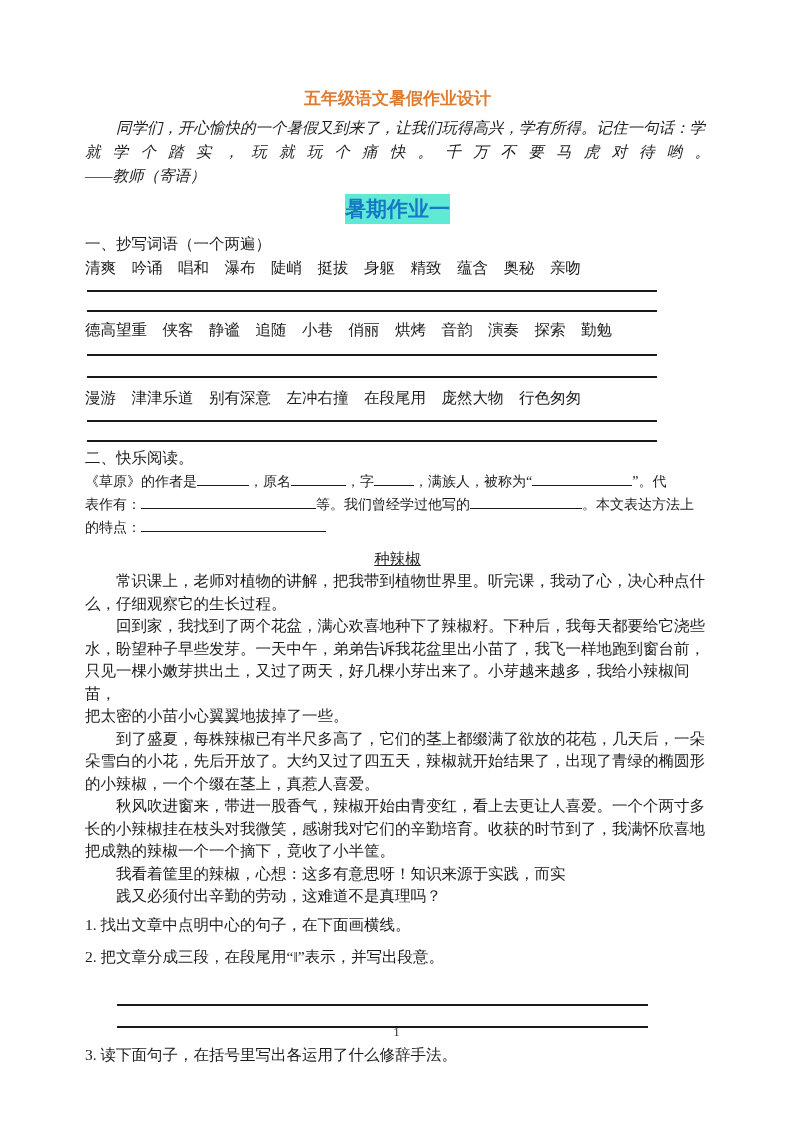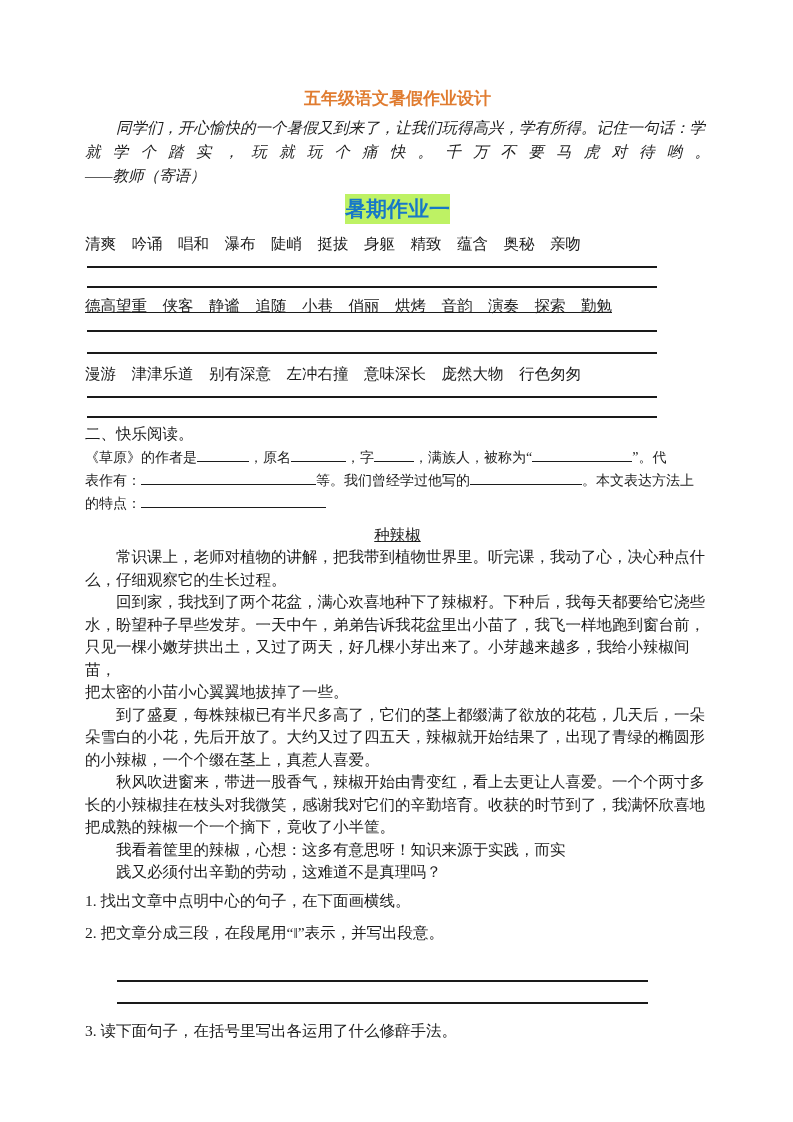--- a/index.html
+++ b/index.html
@@ -16,27 +16,27 @@
   }
   .doc-title{
     font-size:17px;font-weight:bold;color:#e07c30;
     text-align:center;line-height:22px;margin-bottom:6px;
   }
   .intro-line{font-size:15.5px;line-height:24px;font-style:italic;}
   .justify-line{text-align:justify;text-align-last:justify;}
   .hl-wrap{text-align:center;margin:6px 0 8px 0;}
   .hl-heading{
     display:inline-block;font-size:21px;font-weight:bold;color:#1778c8;
-    background:#bef264;line-height:28px;padding:1px 0;
+    background:#5eead4;line-height:28px;padding:1px 0;
   }
   .part-label{font-size:15.5px;line-height:24px;margin-top:2px;}
   .word-row{font-size:15.5px;line-height:24px;white-space:nowrap;}
   .rule{height:0;border-top:2px solid #1a1a1a;width:570px;margin-left:2px;}
   .rule.mt10{margin-top:10px;} .rule.mt12{margin-top:12px;} .rule.mt18{margin-top:18px;} .rule.mt20{margin-top:20px;}
-  .word-row.mt6{margin-top:6px;text-decoration:underline;} .word-row.mt8{margin-top:8px;}
+  .word-row.mt6{margin-top:6px;} .word-row.mt8{margin-top:8px;}
   .part-label.mt4{margin-top:4px;}
   .fill-line{font-size:14px;line-height:23px;}
   .blank{
     display:inline-block;border-bottom:1.6px solid #1c1c1c;
     height:15px;vertical-align:baseline;
   }
   .w40{width:40px;} .w52{width:52px;} .w55{width:55px;} .w100{width:100px;}
   .w112{width:112px;} .w175{width:175px;} .w185{width:185px;}
   .reading-title{font-size:15.5px;text-align:center;line-height:23px;margin-top:8px;text-decoration:underline;}
   .p-line{font-size:15.5px;line-height:22.5px;}
@@ -57,30 +57,31 @@
   <div class="doc-title">五年级语文暑假作业设计</div>
 
   <div class="intro-line">　　同学们，开心愉快的一个暑假又到来了，让我们玩得高兴，学有所得。记住一句话：学</div>
   <div class="intro-line justify-line">就学个踏实，玩就玩个痛快。千万不要马虎对待哟。</div>
   <div class="intro-line">——教师（寄语）</div>
 
   <div class="hl-wrap">
     <span class="hl-heading">暑期作业一</span>
   </div>
 
+  <div class="part-label">一、抄写词语（一个两遍）</div>
 
   <div class="word-row">清爽　吟诵　唱和　瀑布　陡峭　挺拔　身躯　精致　蕴含　奥秘　亲吻</div>
   <div class="rule mt10"></div>
   <div class="rule mt18"></div>
 
   <div class="word-row mt6">德高望重　侠客　静谧　追随　小巷　俏丽　烘烤　音韵　演奏　探索　勤勉</div>
   <div class="rule mt12"></div>
   <div class="rule mt20"></div>
 
-  <div class="word-row mt8">漫游　津津乐道　别有深意　左冲右撞　意味深长　庞然大物　行色匆匆</div>
+  <div class="word-row mt8">漫游　津津乐道　别有深意　左冲右撞　在段尾用　庞然大物　行色匆匆</div>
   <div class="rule mt10"></div>
   <div class="rule mt18"></div>
 
   <div class="part-label mt4">二、快乐阅读。</div>
 
   <div class="fill-line">
     <span>《草原》的作者是</span><span class="blank w52"></span><span>，原名</span><span class="blank w55"></span><span>，字</span><span class="blank w40"></span><span>，满族人，被称为“</span><span class="blank w100"></span><span>”。代</span>
   </div>
   <div class="fill-line">
     <span>表作有：</span><span class="blank w175"></span><span>等。我们曾经学过他写的</span><span class="blank w112"></span><span>。本文表达方法上</span>

